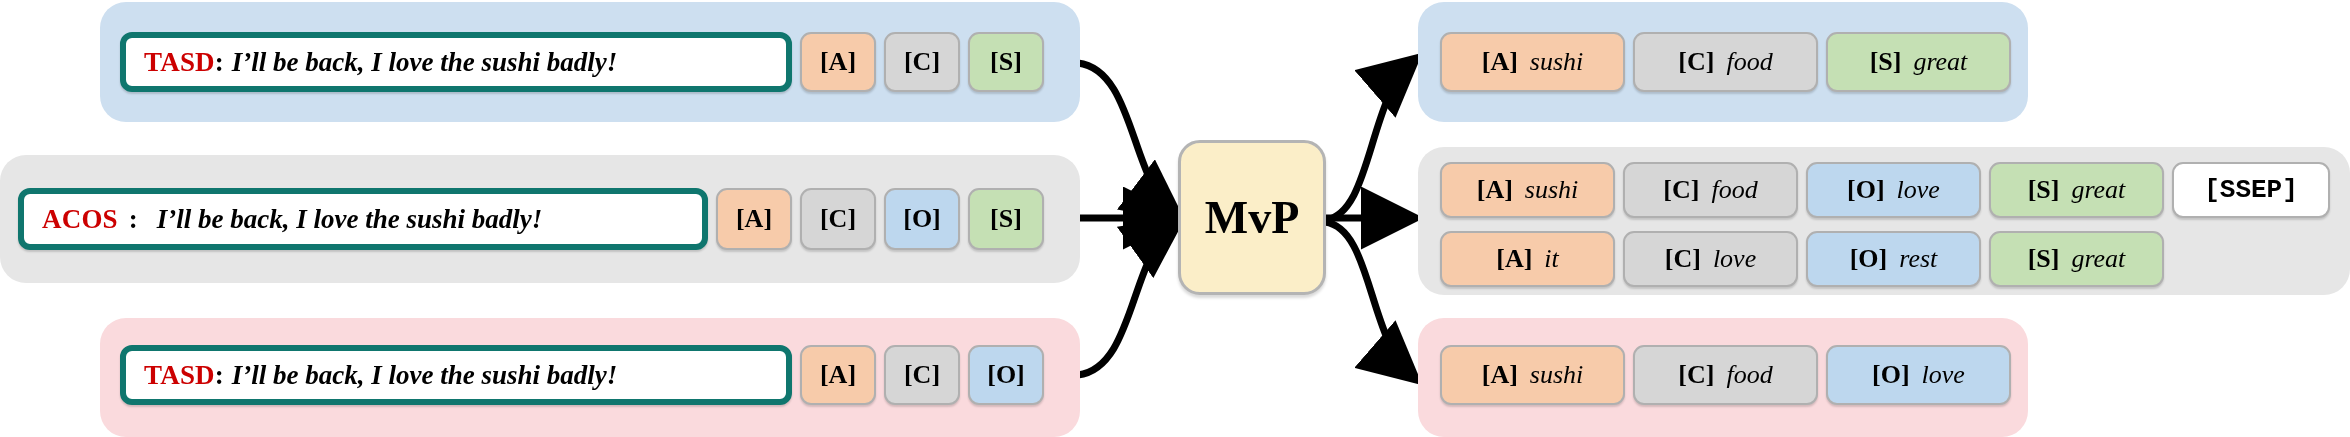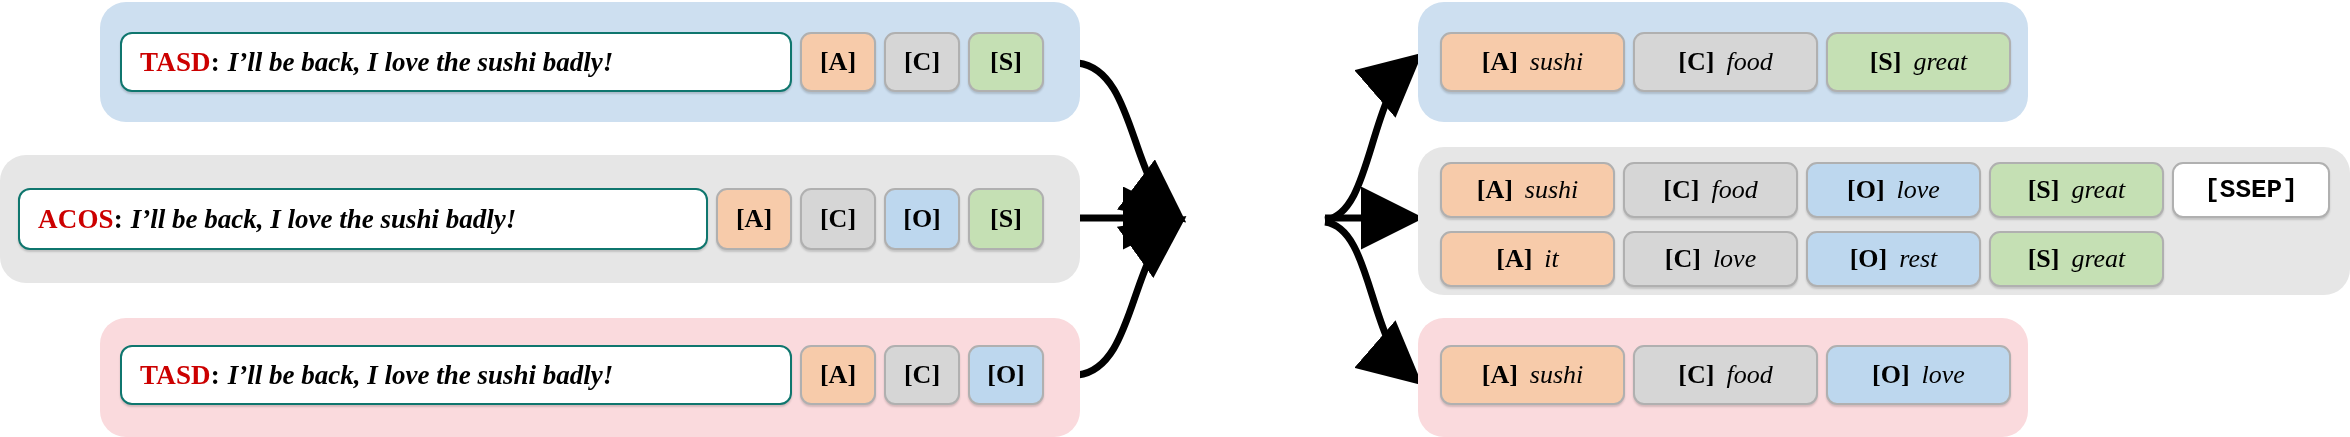--- a/index.html
+++ b/index.html
@@ -17,21 +17,21 @@
     box-sizing:border-box;
   }
   .panel.blue{background:#cddff0;}
   .panel.gray{background:#e6e6e6;}
   .panel.pink{background:#fadadd;}
 
   
   .sentence-box{
     position:absolute;
     background:#ffffff;
-    border:2px solid #0f766e;
+    border:6px solid #0f766e;
     border-radius:12px;
     box-sizing:border-box;
     display:flex;align-items:center;
     padding:0 18px;
     box-shadow:0 2px 2px rgba(0,0,0,.16);
     white-space:nowrap;
   }
   .task-name{
     color:#cc0000;font-weight:bold;font-style:normal;
     letter-spacing:.2px;
@@ -110,21 +110,21 @@
   </div>
   <div class="chip c-c" style="left:884px;top:32px;width:76px;height:60px;font-size:26px;">
     <span class="lbl">[C]</span>
   </div>
   <div class="chip c-s" style="left:968px;top:32px;width:76px;height:60px;font-size:26px;">
     <span class="lbl">[S]</span>
   </div>
 
   <div class="panel gray" style="left:0px;top:155px;width:1080px;height:128px;"></div>
 
-  <div class="sentence-box" style="left:18px;top:188px;width:690px;height:62px;font-size:27px;">
+  <div class="sentence-box" style="left:18px;top:188px;width:690px;height:62px;font-size:27px;gap:11px;">
     <span class="task-name">ACOS</span>
       <span class="colon">:</span>
     <span class="sentence-text">I’ll be back, I love the sushi badly!</span>
   </div>
 
   <div class="chip c-a" style="left:716px;top:188px;width:76px;height:62px;font-size:26px;">
     <span class="lbl">[A]</span>
   </div>
   <div class="chip c-c" style="left:800px;top:188px;width:76px;height:62px;font-size:26px;">
     <span class="lbl">[C]</span>
@@ -147,20 +147,23 @@
   <div class="chip c-a" style="left:800px;top:345px;width:76px;height:60px;font-size:26px;">
     <span class="lbl">[A]</span>
   </div>
   <div class="chip c-c" style="left:884px;top:345px;width:76px;height:60px;font-size:26px;">
     <span class="lbl">[C]</span>
   </div>
   <div class="chip c-o" style="left:968px;top:345px;width:76px;height:60px;font-size:26px;">
     <span class="lbl">[O]</span>
   </div>
 
+  <div class="mvp" style="left:1178px;top:140px;width:148px;height:155px;font-size:46px;">
+    <span>MvP</span>
+  </div>
 
   <div class="panel blue" style="left:1418px;top:2px;width:610px;height:120px;"></div>
 
   <div class="chip c-a" style="left:1440px;top:32px;width:185px;height:60px;font-size:26px;">
     <span class="lbl">[A]</span>
     <span class="val">sushi</span>
   </div>
   <div class="chip c-c" style="left:1633px;top:32px;width:185px;height:60px;font-size:26px;">
     <span class="lbl">[C]</span>
     <span class="val">food</span>

